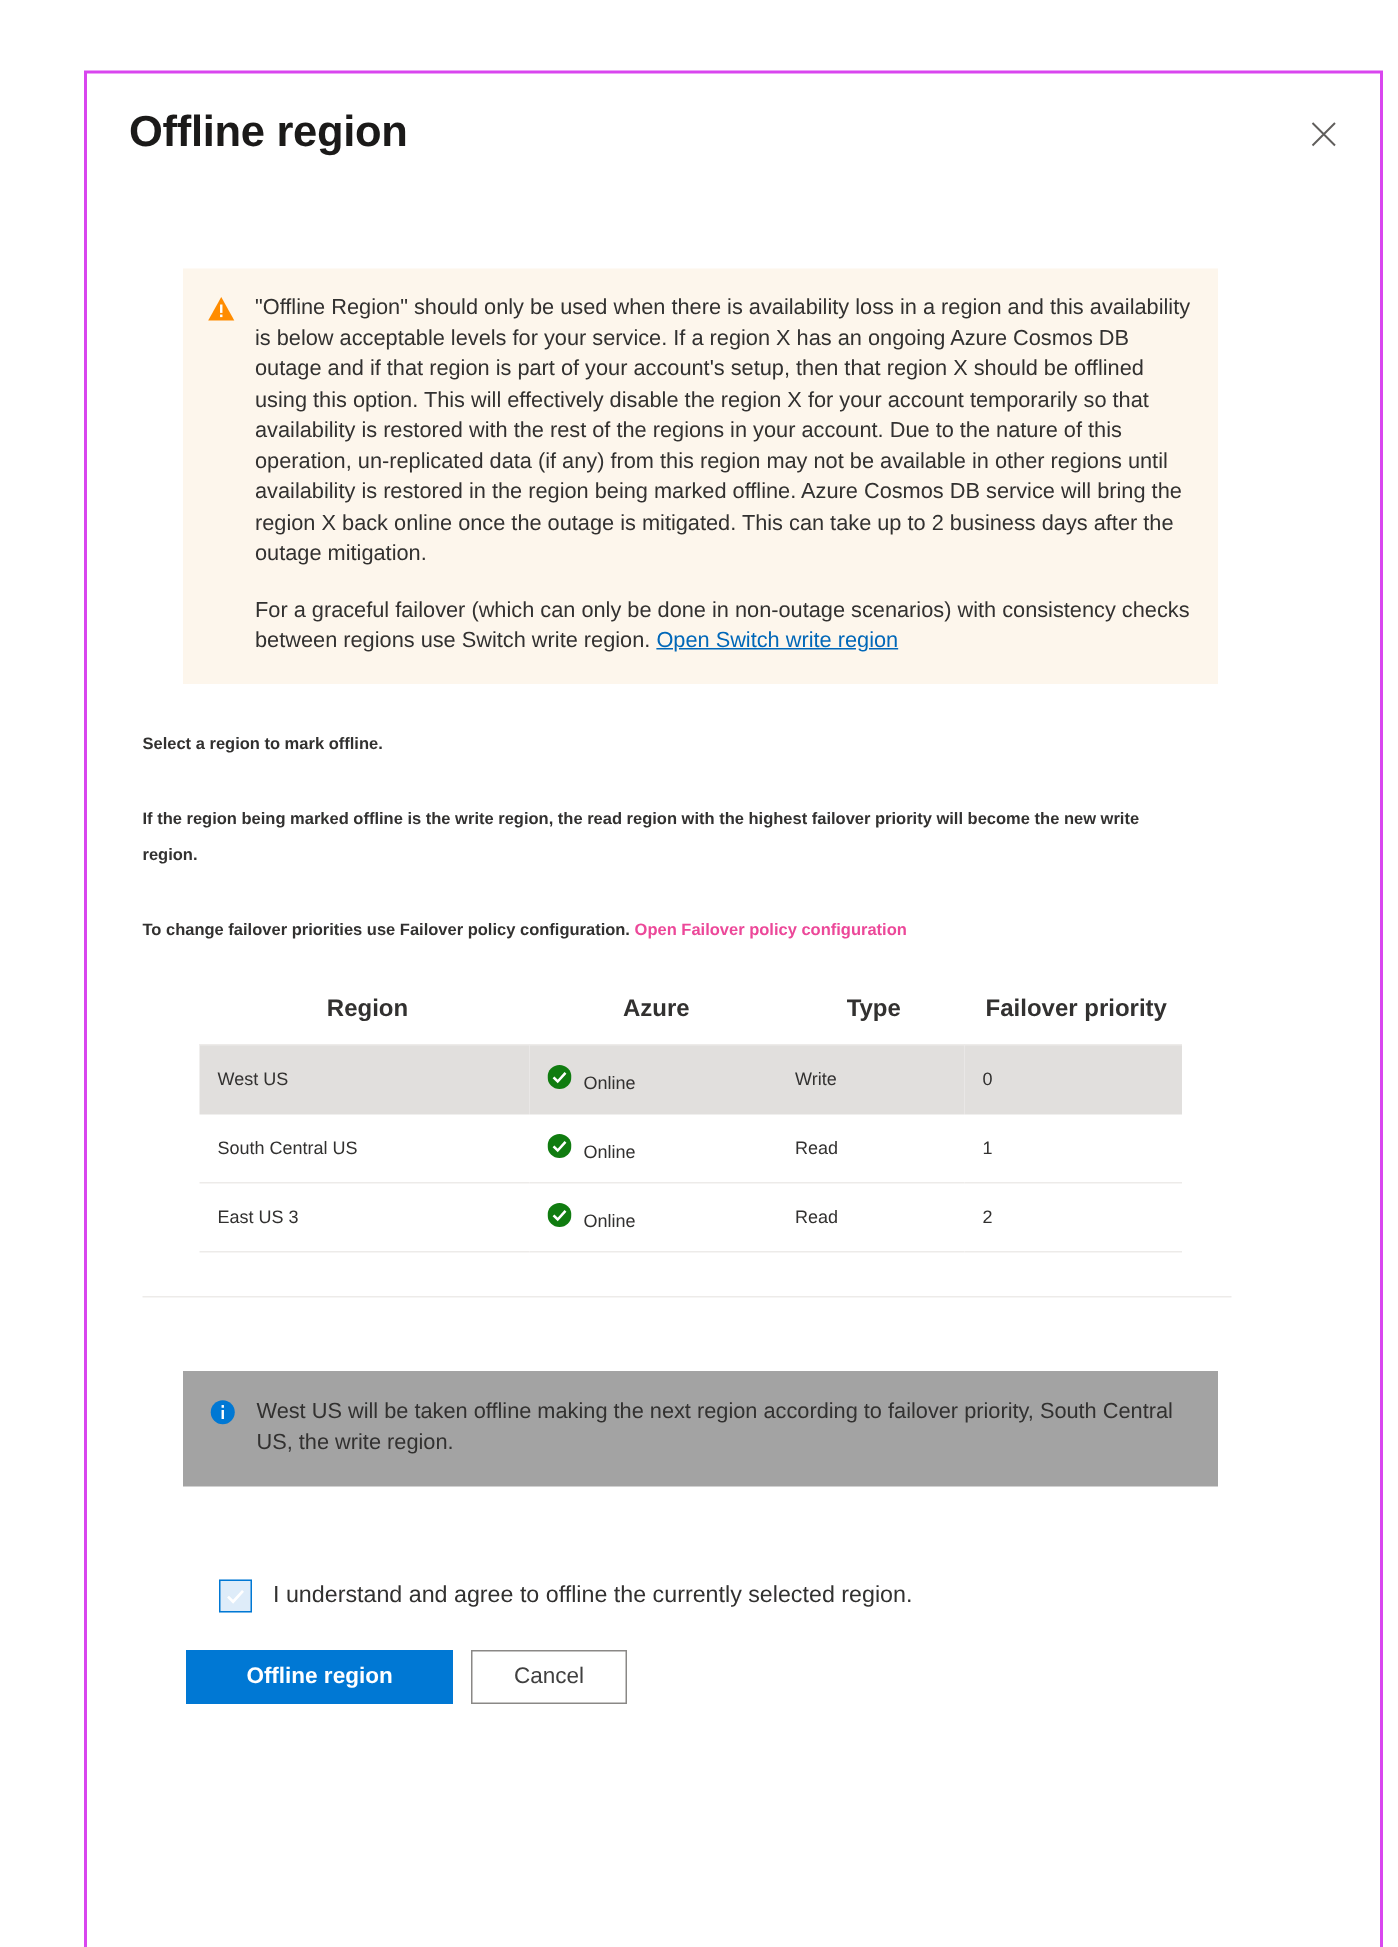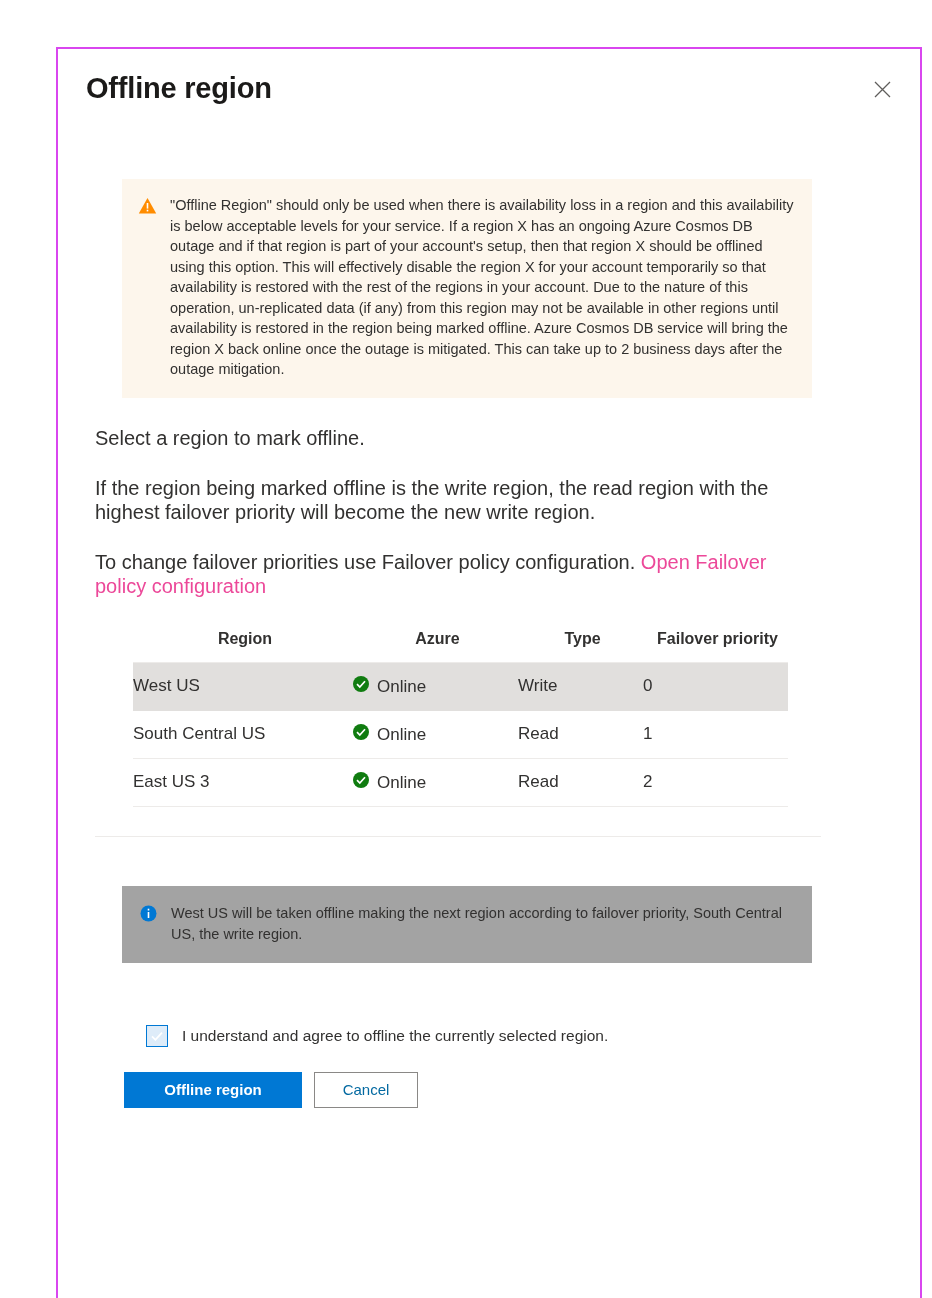--- a/index.html
+++ b/index.html
@@ -82,25 +82,26 @@
   .warn-text p { margin: 0; }
   .warn-text p + p { margin-top: 17px; }
   .inline-link {
     color: #0067b8;
     text-decoration: underline;
     cursor: pointer;
   }
 
   
   .para {
-    font-size: 20px;
+    font-size: 11px;
     line-height: 24px;
     color: #323130;
     margin: 0;
     padding-left: 9px;
+    font-weight: bold;
   }
   .p1 { margin-top: 28px; }
   .p2 { margin-top: 26px; width: 680px; }
   .p3 { margin-top: 26px; width: 690px; }
   .link-blue {
     color: #ec4899;
     text-decoration: none;
     cursor: pointer;
   }
 
@@ -113,23 +114,23 @@
   }
   table.regions th {
     text-align: center;
     font-size: 16px;
     font-weight: 600;
     color: #323130;
     padding: 10px 8px 14px 12px;
     border-bottom: 1px solid #edebe9;
   }
   table.regions td {
-    font-size: 17px;
-    color: #323130;
-    padding: 13px 8px 13px 0;
+    font-size: 12px;
+    color: #323130;
+    padding: 13px 8px 13px 12px;
     border-bottom: 1px solid #edebe9;
   }
   table.regions tr.selected td {
     background: #e1dfdd;
     border-bottom: 1px solid #e1dfdd;
   }
   .col-region { width: 200px; }
   .col-status { width: 145px; }
   .col-type   { width: 105px; }
   .status-cell {
@@ -212,21 +213,21 @@
     padding: 0 18px;
   }
   .btn-primary {
     background: #0078d4;
     color: #ffffff;
     font-weight: 600;
     min-width: 178px;
   }
   .btn-secondary {
     background: #ffffff;
-    color: #0369a1;
+    color: #404040;
     border: 1px solid #8a8886;
     min-width: 104px;
     margin-left: 12px;
   }
 </style>
 </head>
 <body>
 
 <div class="panel">
 
@@ -244,20 +245,21 @@
     <div class="warn-box">
       <div class="warn-icon">
         <svg width="19" height="18" viewBox="0 0 19 18" aria-hidden="true">
           <path d="M9.5,1 L18.2,16.6 L0.8,16.6 Z" fill="#ff8c00"></path>
           <rect x="8.7" y="6" width="1.6" height="5.6" fill="#ffffff"></rect>
           <rect x="8.7" y="12.7" width="1.6" height="1.7" fill="#ffffff"></rect>
         </svg>
       </div>
       <div class="warn-text">
         <p>"Offline Region" should only be used when there is availability loss in a region and this availability is below acceptable levels for your service. If a region X has an ongoing Azure Cosmos DB outage and if that region is part of your account's setup, then that region X should be offlined using this option. This will effectively disable the region X for your account temporarily so that availability is restored with the rest of the regions in your account. Due to the nature of this operation, un-replicated data (if any) from this region may not be available in other regions until availability is restored in the region being marked offline. Azure Cosmos DB service will bring the region X back online once the outage is mitigated. This can take up to 2 business days after the outage mitigation.</p>
+        <p><span>For a graceful failover (which can only be done in non-outage scenarios) with consistency checks between regions use Switch write region. </span><span class="inline-link">Open Switch write region</span></p>
       </div>
     </div>
 
     <p class="para p1">Select a region to mark offline.</p>
 
     <p class="para p2">If the region being marked offline is the write region, the read region with the highest failover priority will become the new write region.</p>
 
     <p class="para p3"><span>To change failover priorities use Failover policy configuration. </span><span class="link-blue">Open Failover policy configuration</span></p>
 
     <table class="regions">

